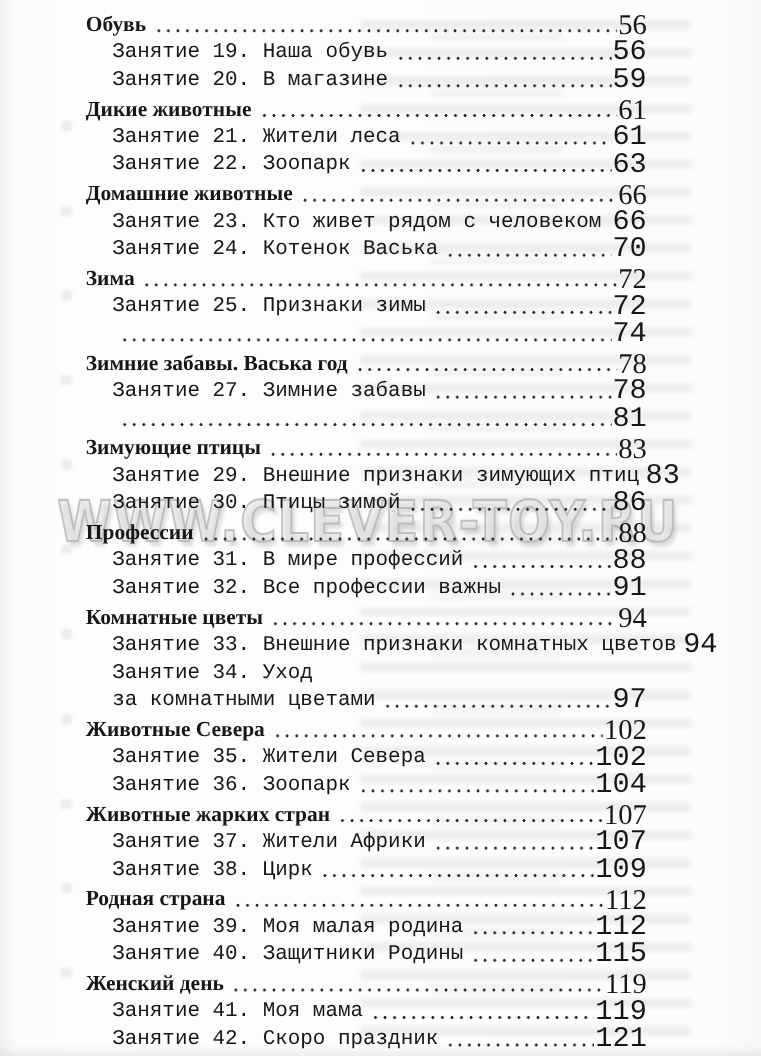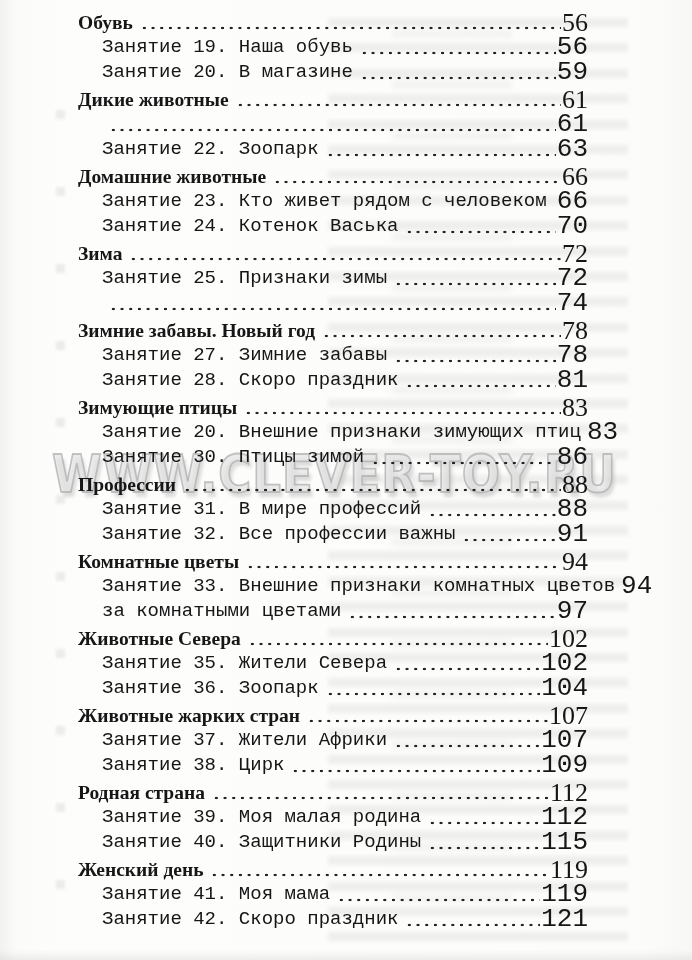--- a/index.html
+++ b/index.html
@@ -108,20 +108,21 @@
 </section>
 
   <section class="toc-section">
     <div class="row heading">
       <span class="t">Дикие животные</span>
       <span class="leader"></span>
       <span class="num">61</span>
     </div>
 
   <div class="row entry">
+    <span class="t">Занятие 21. Жители леса</span>
     <span class="leader"></span>
     <span class="num">61</span>
   </div>
 
   <div class="row entry">
     <span class="t">Занятие 22. Зоопарк</span>
     <span class="leader"></span>
     <span class="num">63</span>
   </div>
 </section>
@@ -160,47 +161,46 @@
   </div>
 
   <div class="row entry">
     <span class="leader"></span>
     <span class="num">74</span>
   </div>
 </section>
 
   <section class="toc-section">
     <div class="row heading">
-      <span class="t">Зимние забавы. Новый год</span>
+      <span class="t">Зимние забавы. Васька год</span>
       <span class="leader"></span>
       <span class="num">78</span>
     </div>
 
   <div class="row entry">
     <span class="t">Занятие 27. Зимние забавы</span>
     <span class="leader"></span>
     <span class="num">78</span>
   </div>
 
   <div class="row entry">
-    <span class="t">Занятие 28. Скоро праздник</span>
     <span class="leader"></span>
     <span class="num">81</span>
   </div>
 </section>
 
   <section class="toc-section">
     <div class="row heading">
       <span class="t">Зимующие птицы</span>
       <span class="leader"></span>
       <span class="num">83</span>
     </div>
 
   <div class="row entry">
-    <span class="t">Занятие 20. Внешние признаки зимующих птиц</span>
+    <span class="t">Занятие 29. Внешние признаки зимующих птиц</span>
     <span class="leader"></span>
     <span class="num">83</span>
   </div>
 
   <div class="row entry">
     <span class="t">Занятие 30. Птицы зимой</span>
     <span class="leader"></span>
     <span class="num">86</span>
   </div>
 </section>
@@ -231,20 +231,24 @@
       <span class="leader"></span>
       <span class="num">94</span>
     </div>
 
   <div class="row entry">
     <span class="t">Занятие 33. Внешние признаки комнатных цветов</span>
     <span class="leader"></span>
     <span class="num">94</span>
   </div>
 
+  <div class="row entry">
+    <span class="t">Занятие 34. Уход</span>
+
+  </div>
 
   <div class="row entry">
     <span class="t">за комнатными цветами</span>
     <span class="leader"></span>
     <span class="num">97</span>
   </div>
 </section>
 
   <section class="toc-section">
     <div class="row heading">

